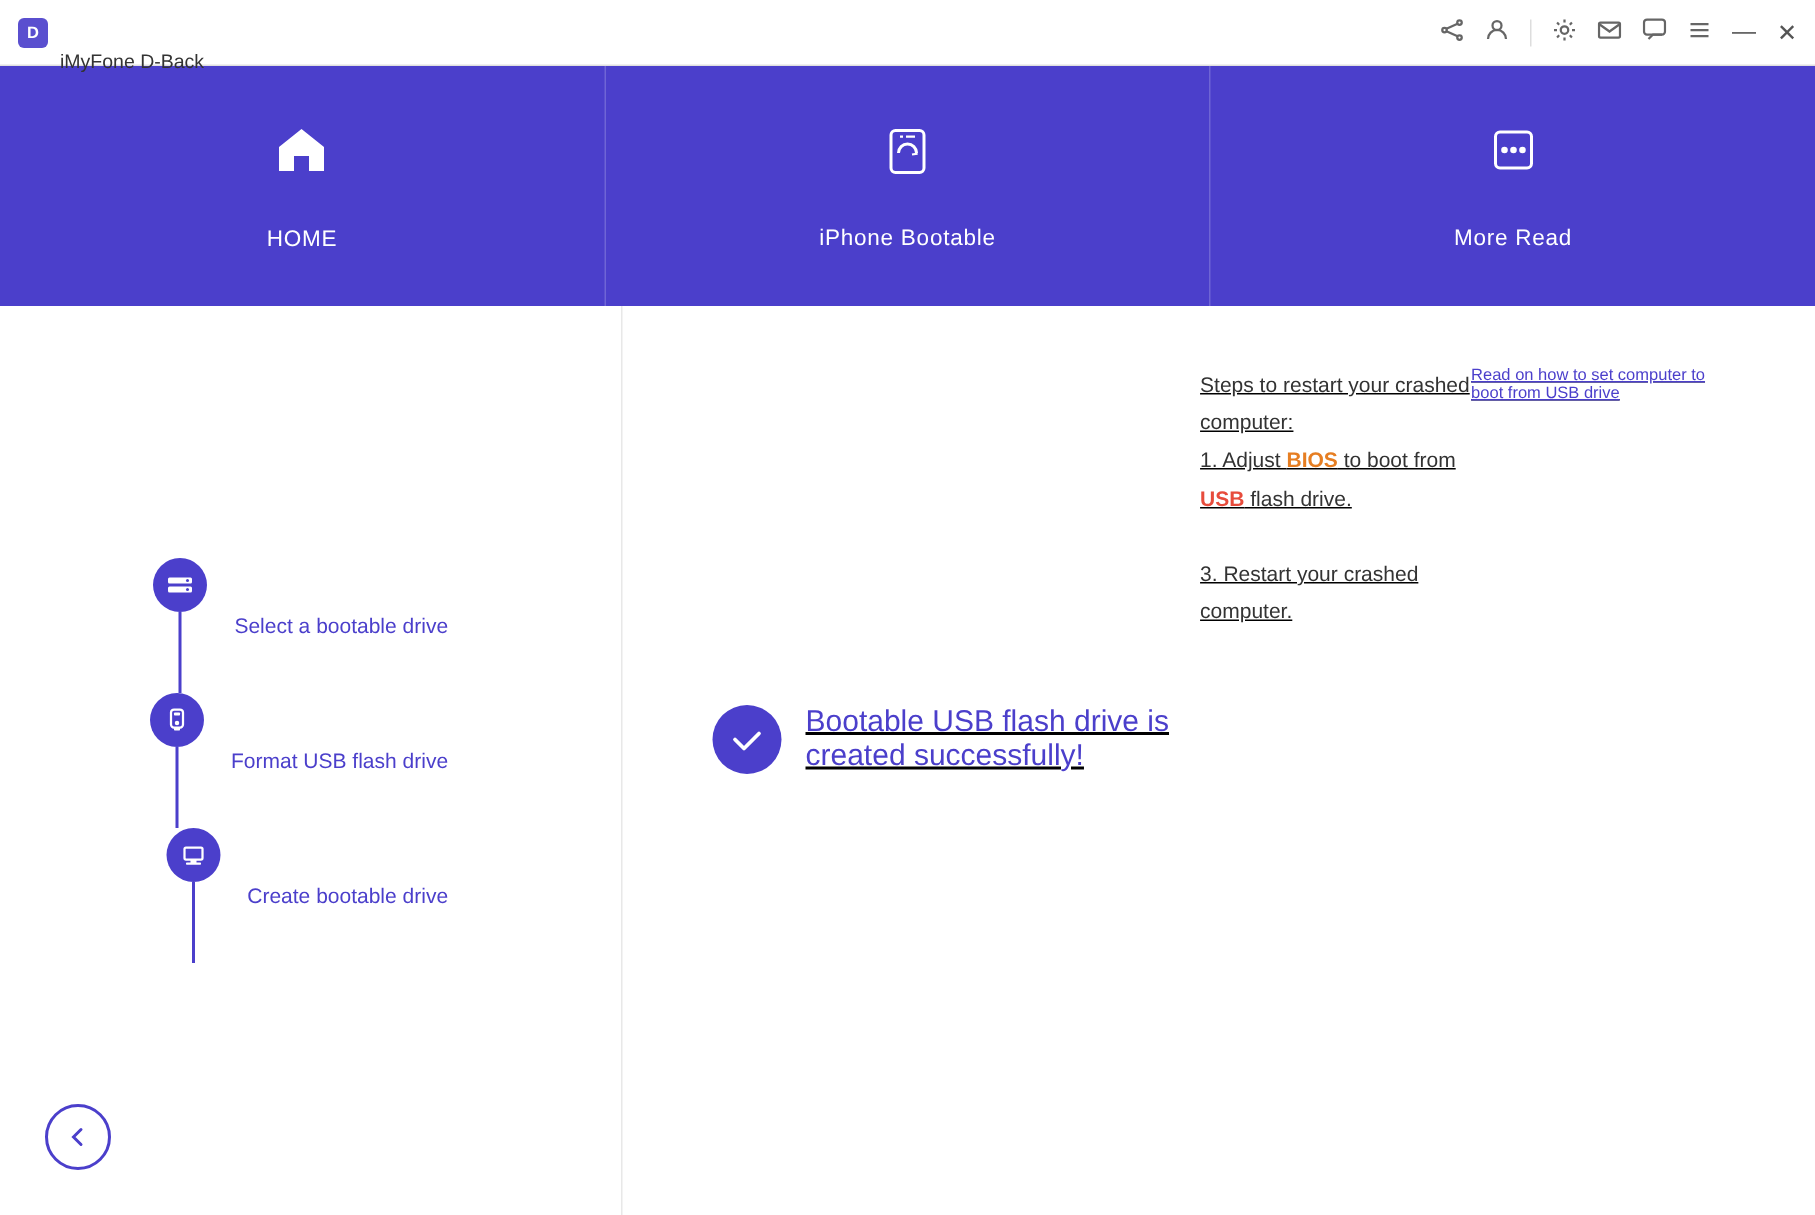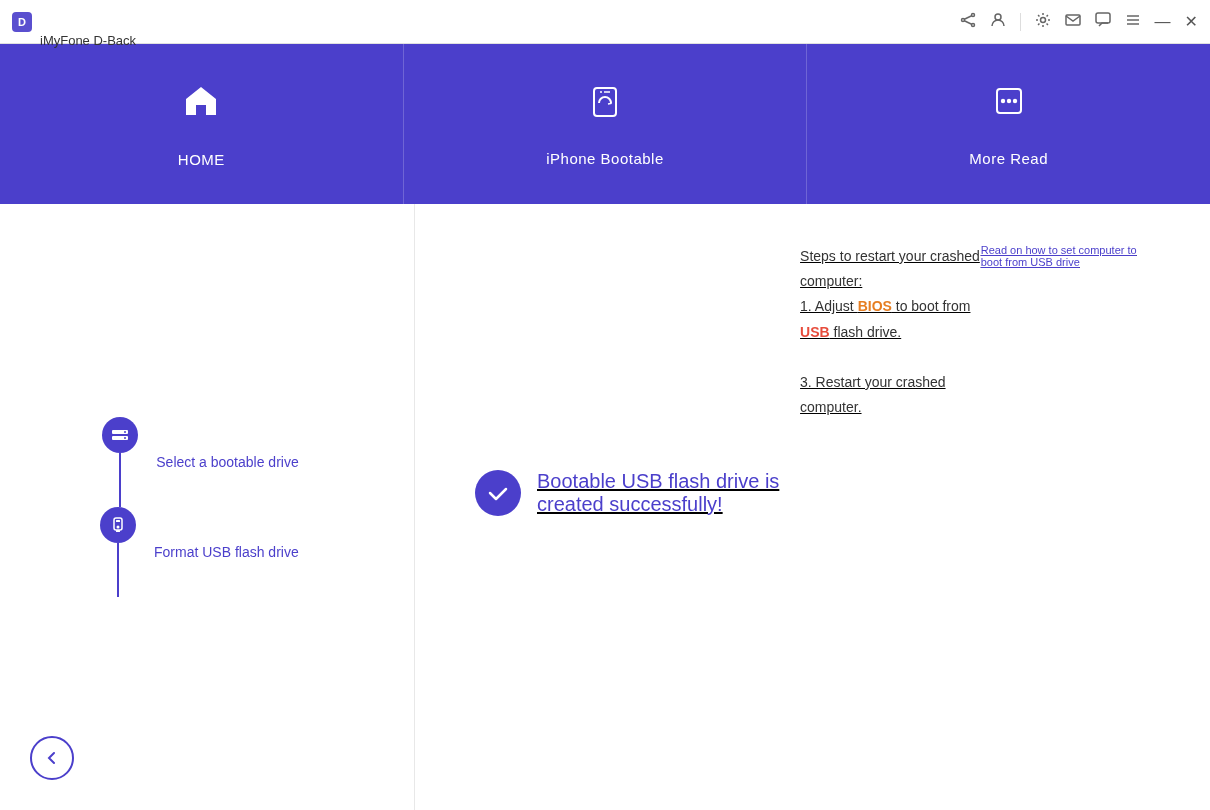--- a/index.html
+++ b/index.html
@@ -334,20 +334,33 @@
               <rect x="7" y="4" width="4" height="2" rx="0.5" fill="white"></rect>
               <circle cx="9" cy="11" r="1.5" fill="white"></circle>
               <rect x="7" y="14" width="4" height="2" rx="0.5" fill="white"></rect>
             </svg>
           </div>
           <div class="step-line"></div>
         </div>
         <span class="step-label">Format USB flash drive</span>
       </div>
 
+      <div class="step-item">
+        <div class="step-icon-wrap">
+          <div class="step-circle">
+            <svg width="18" height="18" viewBox="0 0 18 18" fill="white">
+              <rect x="3" y="4" width="12" height="8" rx="1" stroke="white" stroke-width="1.5" fill="none"></rect>
+              <rect x="7" y="12" width="4" height="3" fill="white"></rect>
+              <rect x="4" y="14" width="10" height="1.5" rx="0.5" fill="white"></rect>
+            </svg>
+          </div>
+          <div class="step-line"></div>
+        </div>
+        <span class="step-label">Create bootable drive</span>
+      </div>
 
 
     </div>
 
     <div class="back-button">
       <svg width="16" height="16" viewBox="0 0 16 16" fill="none" stroke="#4b3fcb" stroke-width="2" stroke-linecap="round">
         <path d="M10 3L5 8l5 5"></path>
       </svg>
     </div>
   </div>

